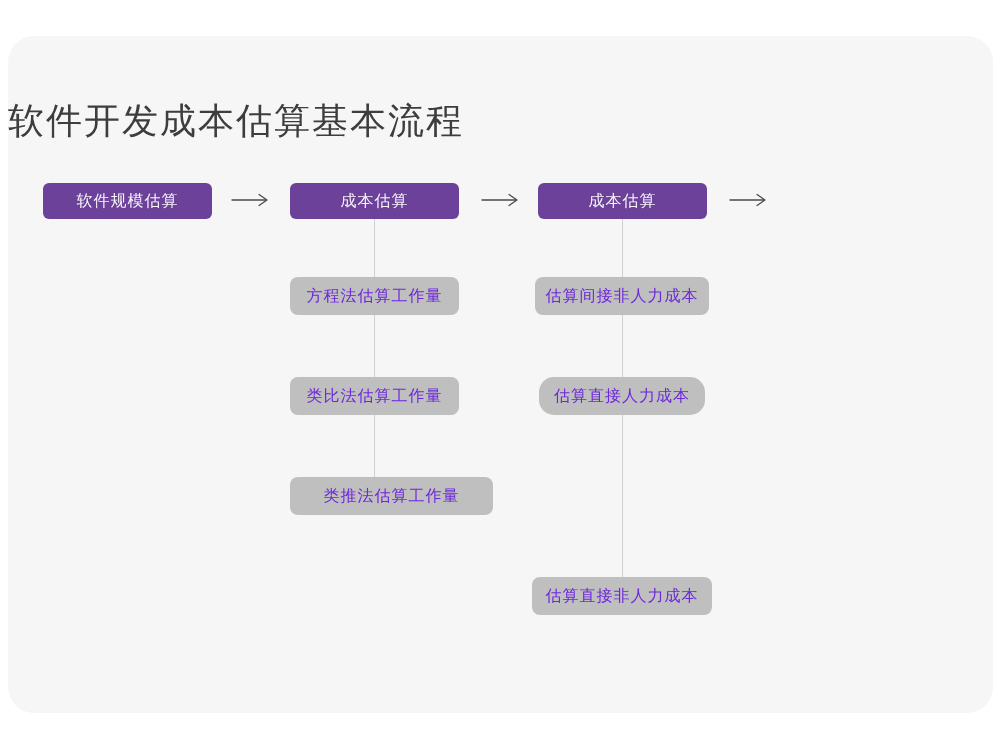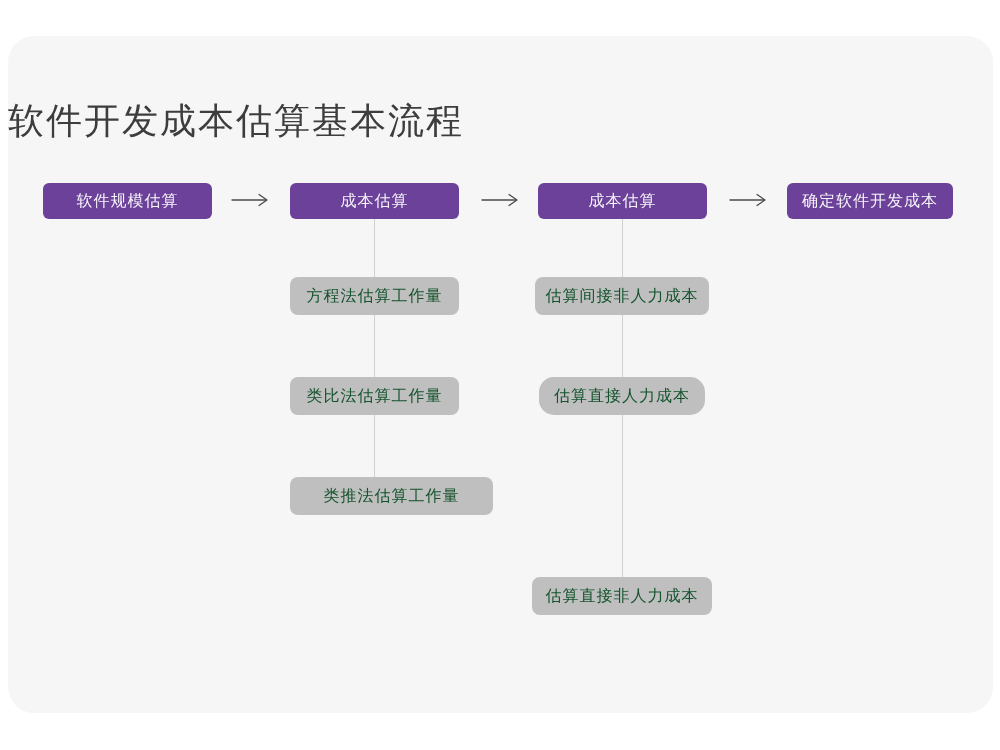--- a/index.html
+++ b/index.html
@@ -75,21 +75,21 @@
   }
   .vl-work { left: 374px; top: 219px; height: 278px; }
   .vl-cost { left: 622px; top: 219px; height: 378px; }
 
   .substep {
     position: absolute;
     height: 38px;
     line-height: 38px;
     border-radius: 8px;
     background: #BFBFBF;
-    color: #14532d;
+    color: #6d28d9;
     font-size: 16px;
     text-align: center;
     letter-spacing: 1px;
     box-sizing: border-box;
   }
   .w1 { left: 290px; top: 277px; width: 169px; }
   .w2 { left: 290px; top: 377px; width: 169px; }
   .w3 { left: 290px; top: 477px; width: 203px; }
   .c1 { left: 535px; top: 277px; width: 174px; }
   .c2 { left: 539px; top: 377px; width: 166px; border-radius: 15px; }
@@ -122,21 +122,20 @@
     <polyline points="29,2.5 37,8 29,13.5"></polyline>
   </svg>
 
   <div class="stage s3">成本估算</div>
 
   <svg class="arrow a3" viewBox="0 0 40 16">
     <line x1="2" y1="8" x2="36" y2="8"></line>
     <polyline points="29,2.5 37,8 29,13.5"></polyline>
   </svg>
 
-  <div class="stage s4">确定软件开发成本</div>
 
   <div class="substep w1">方程法估算工作量</div>
   <div class="substep w2">类比法估算工作量</div>
   <div class="substep w3">类推法估算工作量</div>
 
   <div class="substep c1">估算间接非人力成本</div>
   <div class="substep c2">估算直接人力成本</div>
   <div class="substep c4">估算直接非人力成本</div>
 
 </div>

